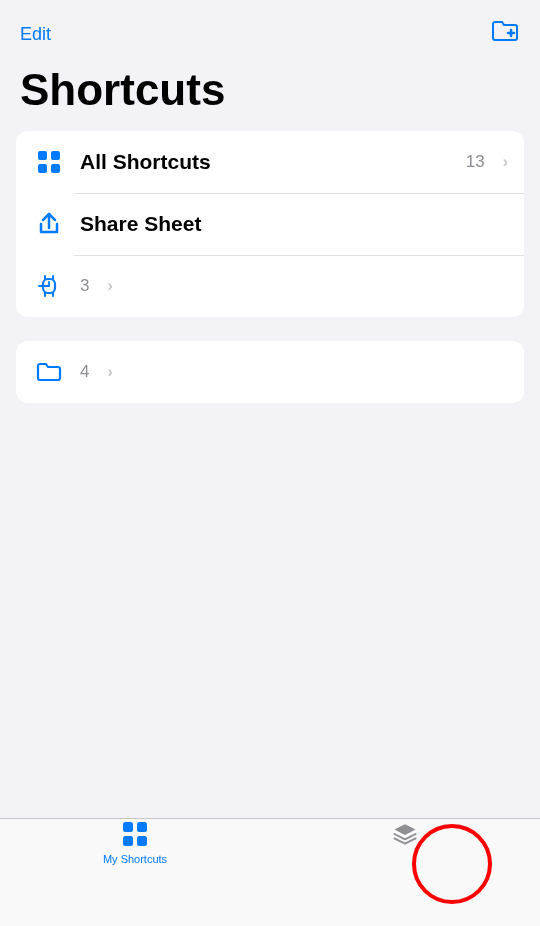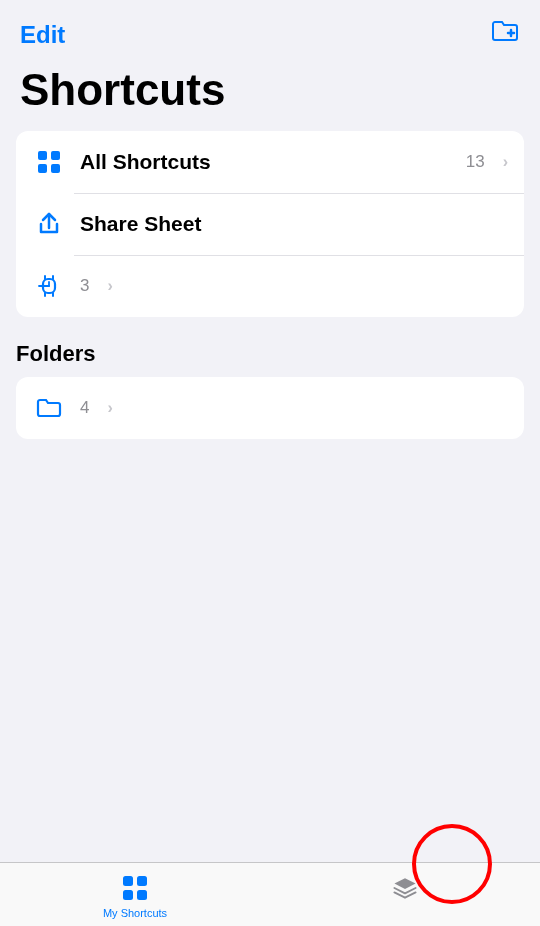--- a/index.html
+++ b/index.html
@@ -20,22 +20,22 @@
 
     .header {
       display: flex;
       justify-content: space-between;
       align-items: center;
       padding: 16px 20px 8px 20px;
     }
 
     .edit-button {
       color: #007aff;
-      font-size: 24px;
-      font-weight: 700;
+      font-size: 18px;
+      font-weight: 400;
       background: none;
       border: none;
       cursor: pointer;
     }
 
     .add-folder-icon {
       color: #007aff;
       font-size: 26px;
       cursor: pointer;
     }
@@ -115,27 +115,26 @@
       color: #000;
       margin-bottom: 10px;
     }
 
     
     .tab-bar {
       position: absolute;
       bottom: 0;
       left: 0;
       right: 0;
-      height: 64px;
+      height: 108px;
       background: rgba(249, 249, 249, 0.94);
       border-top: 0.5px solid #c6c6c8;
       display: flex;
       align-items: flex-start;
       justify-content: space-around;
-      padding-top: 10px;
     }
 
     .tab-item {
       display: flex;
       flex-direction: column;
       align-items: center;
       gap: 4px;
       cursor: pointer;
       width: 120px;
     }
@@ -237,21 +236,20 @@
         </svg>
       </div>
       <span class="item-count">3</span>
       <span class="chevron">›</span>
     </div>
 
   </div>
 </div>
 
 <div class="section">
-  <div class="section-title">Folders</div>
   <div class="card">
 
     <div class="list-item">
       <div class="item-icon">
         <svg viewBox="0 0 28 28" fill="none" xmlns="http://www.w3.org/2000/svg">
           <path d="M3 8C3 6.9 3.9 6 5 6H11L13 9H23C24.1 9 25 9.9 25 11V20C25 21.1 24.1 22 23 22H5C3.9 22 3 21.1 3 20V8Z" stroke="#007aff" stroke-width="2.2" fill="none"></path>
         </svg>
       </div>
       <span class="item-count">4</span>
       <span class="chevron">›</span>

